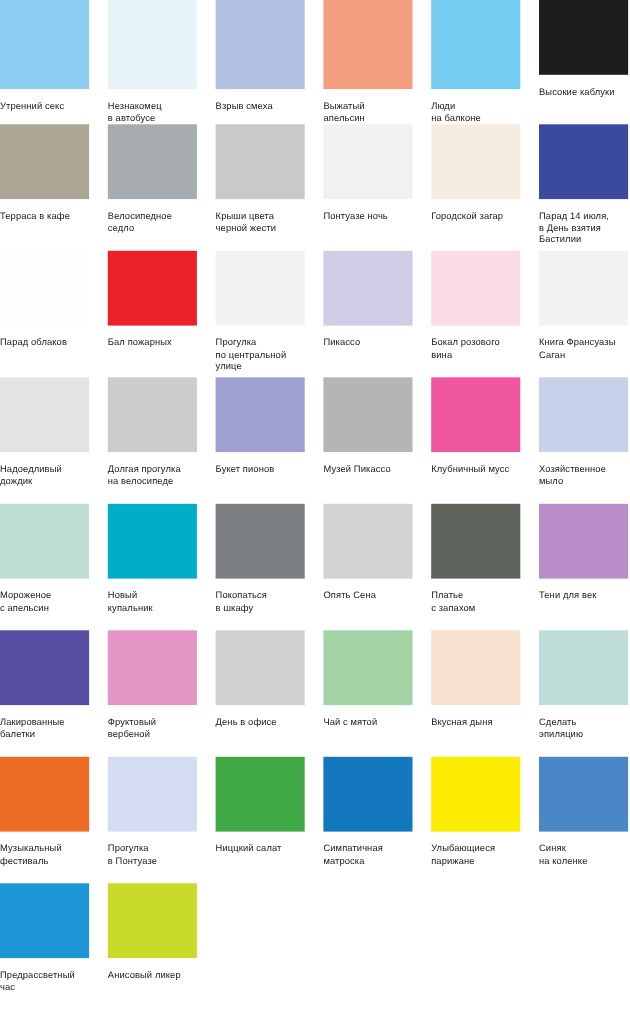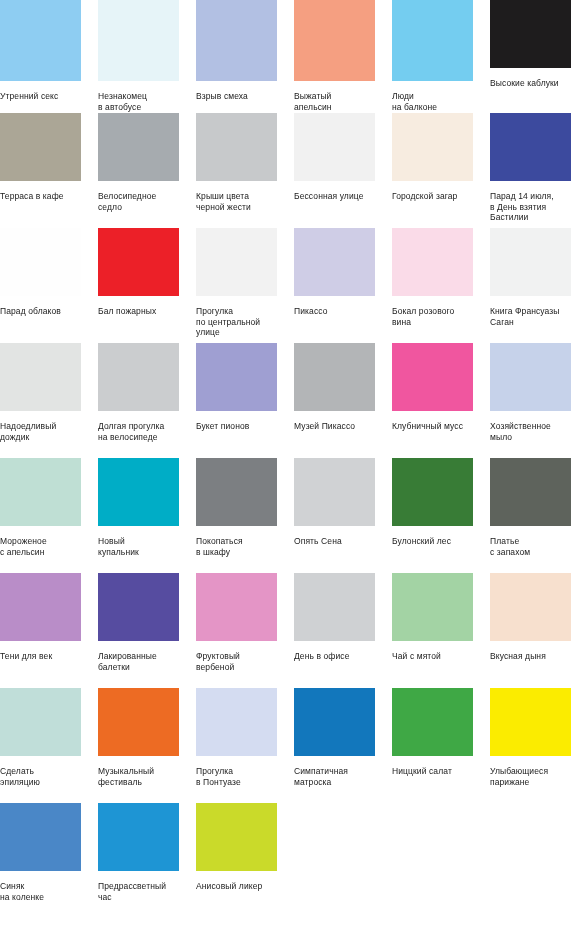--- a/index.html
+++ b/index.html
@@ -94,21 +94,21 @@
       <div class="swatch-label">Велосипедное
 седло</div>
     </div>
     <div class="swatch-cell row-2">
       <div class="swatch-chip" style="background-color: rgb(199, 201, 203);"></div>
       <div class="swatch-label">Крыши цвета
 черной жести</div>
     </div>
     <div class="swatch-cell row-2">
       <div class="swatch-chip" style="background-color: rgb(241, 241, 241);"></div>
-      <div class="swatch-label">Бессонная улице</div>
+      <div class="swatch-label">Понтуазе ночь</div>
     </div>
     <div class="swatch-cell row-2">
       <div class="swatch-chip" style="background-color: rgb(247, 236, 224);"></div>
       <div class="swatch-label">Городской загар</div>
     </div>
     <div class="swatch-cell row-3">
       <div class="swatch-chip" style="background-color: rgb(60, 74, 158);"></div>
       <div class="swatch-label">Парад 14 июля,
 в День взятия
 Бастилии</div>
@@ -181,24 +181,20 @@
     <div class="swatch-cell row-5">
       <div class="swatch-chip" style="background-color: rgb(124, 127, 130);"></div>
       <div class="swatch-label">Покопаться
 в шкафу</div>
     </div>
     <div class="swatch-cell row-5">
       <div class="swatch-chip" style="background-color: rgb(208, 210, 212);"></div>
       <div class="swatch-label">Опять Сена</div>
     </div>
     <div class="swatch-cell row-6">
-      <div class="swatch-chip" style="background-color: rgb(56, 124, 54);"></div>
-      <div class="swatch-label">Булонский лес</div>
-    </div>
-    <div class="swatch-cell row-6">
       <div class="swatch-chip" style="background-color: rgb(94, 99, 92);"></div>
       <div class="swatch-label">Платье
 с запахом</div>
     </div>
     <div class="swatch-cell row-6">
       <div class="swatch-chip" style="background-color: rgb(185, 141, 200);"></div>
       <div class="swatch-label">Тени для век</div>
     </div>
     <div class="swatch-cell row-6">
       <div class="swatch-chip" style="background-color: rgb(86, 76, 160);"></div>
@@ -231,29 +227,29 @@
       <div class="swatch-chip" style="background-color: rgb(237, 107, 35);"></div>
       <div class="swatch-label">Музыкальный
 фестиваль</div>
     </div>
     <div class="swatch-cell row-7">
       <div class="swatch-chip" style="background-color: rgb(212, 220, 241);"></div>
       <div class="swatch-label">Прогулка
 в Понтуазе</div>
     </div>
     <div class="swatch-cell row-8">
+      <div class="swatch-chip" style="background-color: rgb(63, 168, 69);"></div>
+      <div class="swatch-label">Ниццкий салат</div>
+    </div>
+    <div class="swatch-cell row-8">
       <div class="swatch-chip" style="background-color: rgb(18, 119, 188);"></div>
       <div class="swatch-label">Симпатичная
 матроска</div>
     </div>
     <div class="swatch-cell row-8">
-      <div class="swatch-chip" style="background-color: rgb(63, 168, 69);"></div>
-      <div class="swatch-label">Ниццкий салат</div>
-    </div>
-    <div class="swatch-cell row-8">
       <div class="swatch-chip" style="background-color: rgb(251, 236, 0);"></div>
       <div class="swatch-label">Улыбающиеся
 парижане</div>
     </div>
     <div class="swatch-cell row-8">
       <div class="swatch-chip" style="background-color: rgb(74, 135, 199);"></div>
       <div class="swatch-label">Синяк
 на коленке</div>
     </div>
     <div class="swatch-cell row-8">

